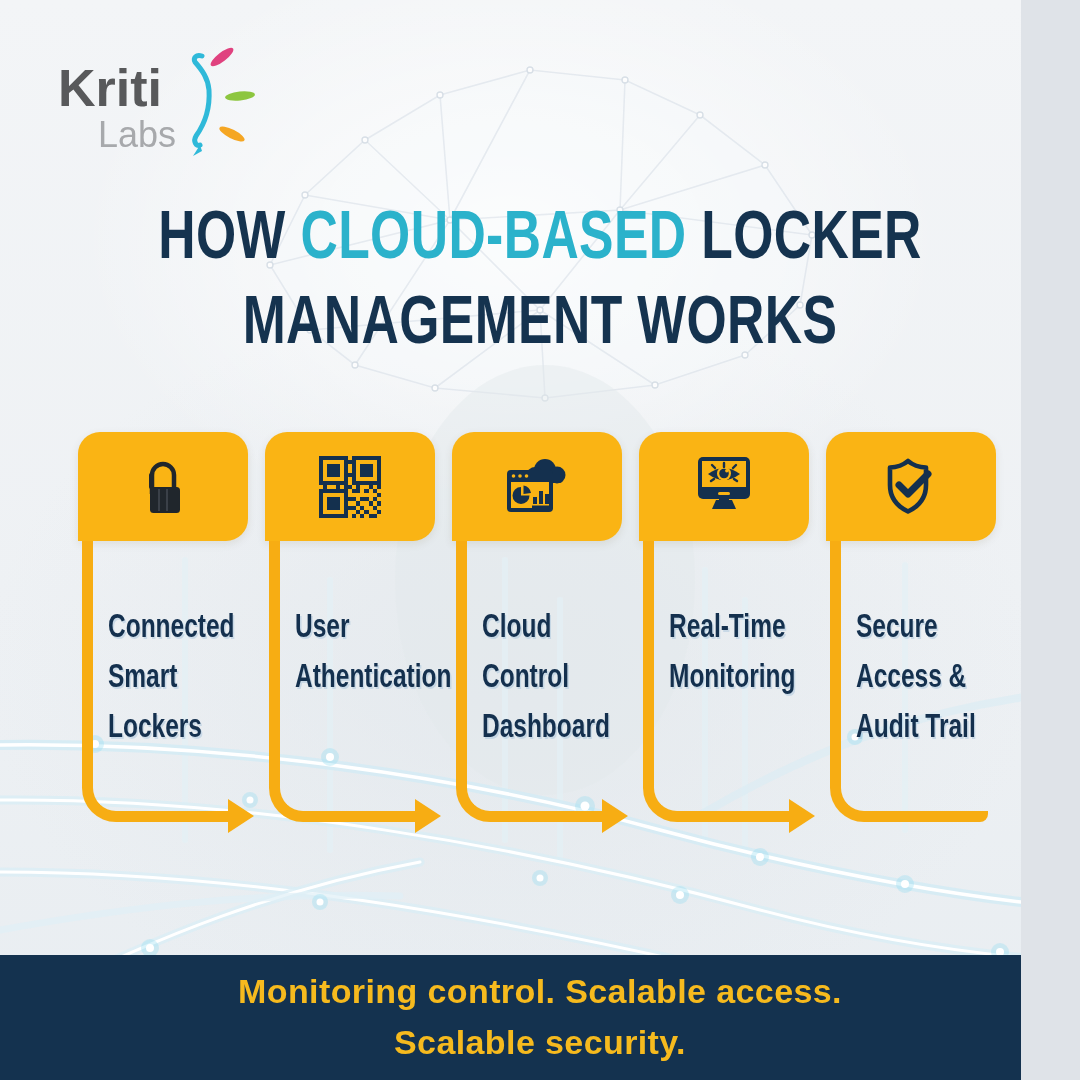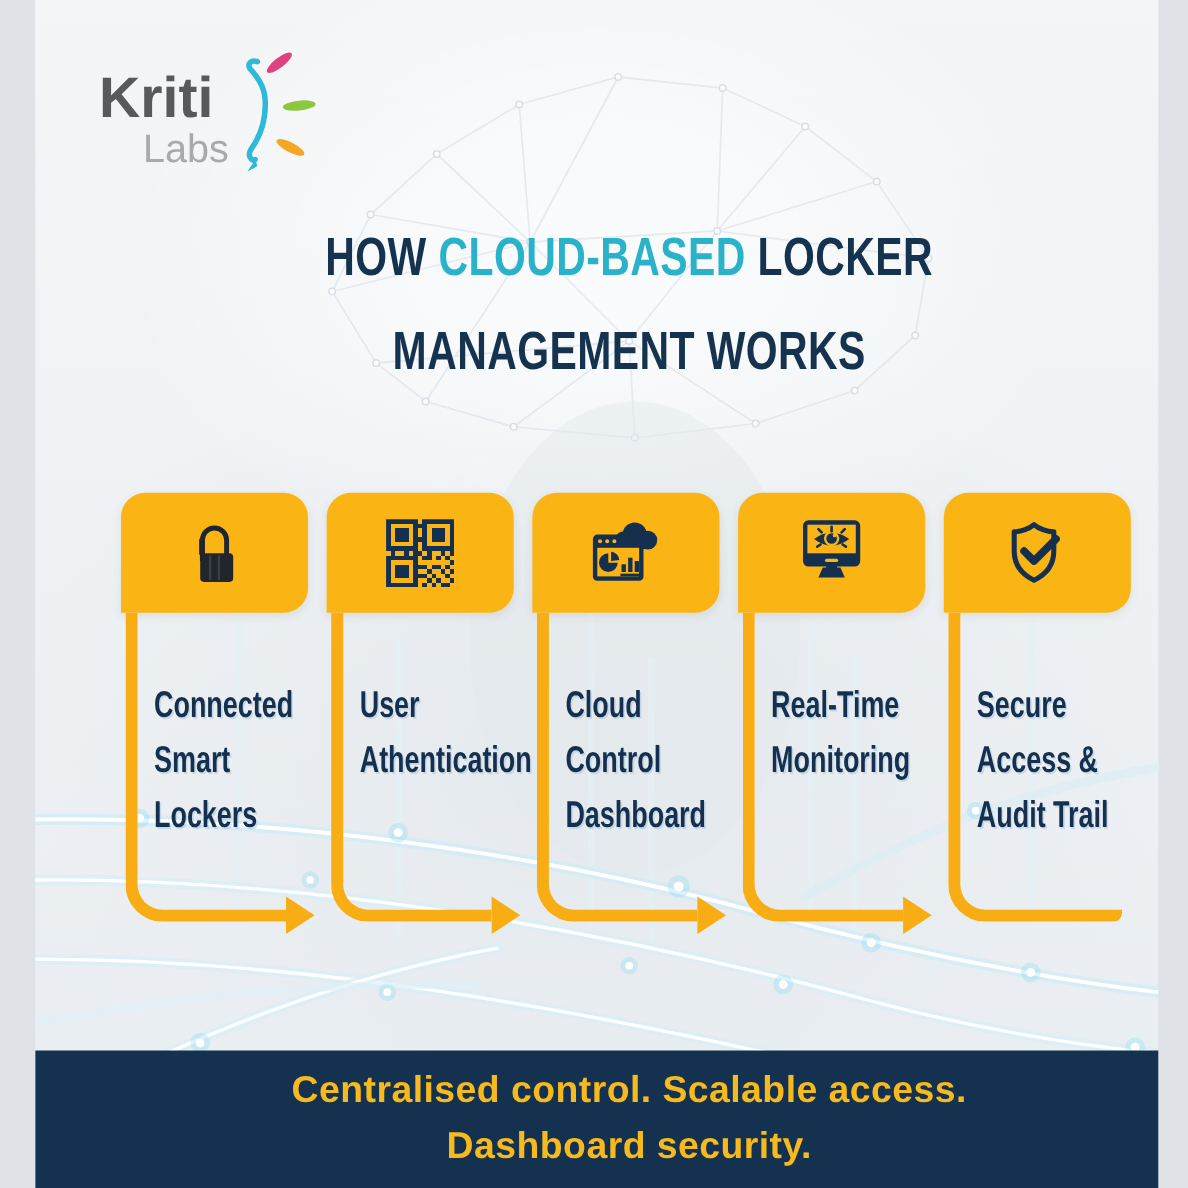--- a/index.html
+++ b/index.html
@@ -4,38 +4,37 @@
 <style>
   html,body{margin:0;padding:0;background:#dfe3e8;}
   *{box-sizing:border-box;}
   .canvas{
     position:relative;width:1021px;height:1080px;overflow:hidden;
     font-family:"Liberation Sans",sans-serif;
     background:
       radial-gradient(620px 420px at 50% 22%, rgba(255,255,255,.9), rgba(255,255,255,0) 70%),
       radial-gradient(700px 500px at 50% 62%, rgba(222,228,233,.55), rgba(222,228,233,0) 75%),
       linear-gradient(180deg,#f3f5f7 0%, #eef1f4 55%, #e8edf1 100%);
-    margin-left: 32px;
   }
   .bg-art{position:absolute;left:0;top:0;z-index:0;}
 
   
   .logo{position:absolute;left:50px;top:44px;width:230px;height:120px;z-index:3;}
 
   
   .title{
     position:absolute;left:0;top:192px;width:1080px;z-index:2;
     text-align:center;color:#15334F;font-weight:bold;
-    font-size:49px;line-height:85px;letter-spacing:.5px;white-space:nowrap;
+    font-size:68px;line-height:85px;letter-spacing:.5px;white-space:nowrap;
   }
   .title .tline{transform:scaleX(.76);transform-origin:50% 50%;}
   .title .hl{color:#2BB2CB;}
 
   
-  .step{position:absolute;top:448px;width:170px;height:400px;z-index:2;}
+  .step{position:absolute;top:432px;width:170px;height:400px;z-index:2;}
   .step.s1{left:78px}.step.s2{left:265px}.step.s3{left:452px}.step.s4{left:639px}.step.s5{left:826px}
   .card{
     position:absolute;left:0;top:0;width:170px;height:109px;
     background:#FAB414;border-radius:22px 22px 22px 0;
     box-shadow:0 3px 9px rgba(90,70,10,.10);
     display:flex;align-items:center;justify-content:center;
   }
   .label{
     position:absolute;left:30px;top:168px;
     font-size:34px;line-height:50px;font-weight:bold;color:#14304E;
@@ -323,17 +322,17 @@
     </div>
     <div class="label">
       <div>Real-Time</div>
       <div>Monitoring</div>
     </div>
     <div class="conn"></div>
     <div class="arrow"></div>
   </div>
 
   <div class="footer">
-    <div>Centralised control. Scalable access.</div>
-    <div>Dashboard security.</div>
+    <div>Monitoring control. Scalable access.</div>
+    <div>Scalable security.</div>
   </div>
 
 </div>
 
 </body></html>

